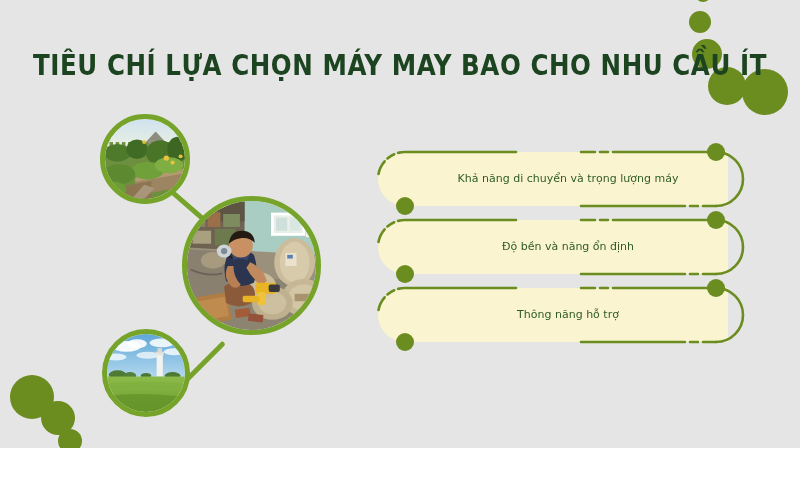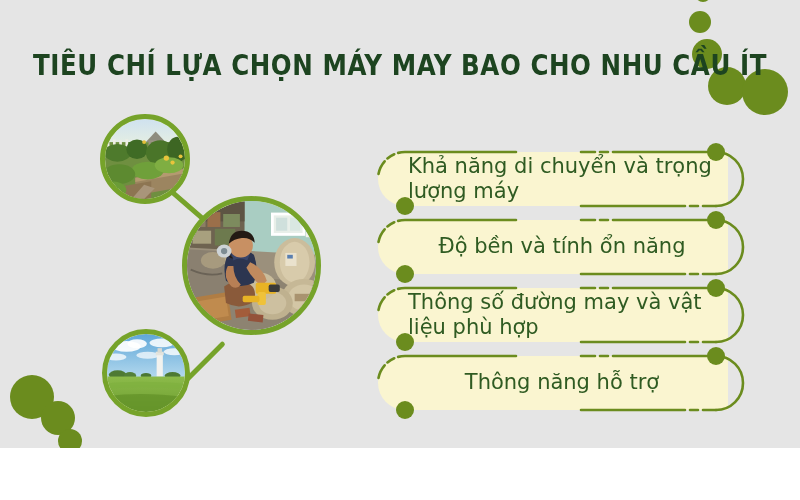--- a/index.html
+++ b/index.html
@@ -84,29 +84,29 @@
   .item-svg {
     position: absolute;
     left: 0;
     top: 0;
     width: 352px;
     height: 58px;
     overflow: visible;
   }
   .item-label {
     position: absolute;
-    left: 10px;
+    left: 16px;
     top: 0;
     width: 352px;
     height: 58px;
     display: flex;
     align-items: center;
     justify-content: center;
     font-family: "DejaVu Sans", sans-serif;
-    font-size: 21px;
+    font-size: 11px;
     color: #2f5b22;
     text-align: left;
     padding: 0 22px;
     box-sizing: border-box;
     line-height: 1.2;
   }
 </style>
 </head>
 <body>
 
@@ -318,35 +318,23 @@
     <div class="item-row">
       <svg class="item-svg" viewBox="0 0 352 58">
         <path d="M29 2 L352 2 L352 56 L29 56 A27 27 0 0 1 29 2 Z" fill="#faf5d0"></path>
         <path d="M140 2 L29 2 A27 27 0 0 0 29 56 L140 56" fill="none" stroke="#6b8c1e" stroke-width="2.6" stroke-linecap="round" stroke-dasharray="118 4 8 4 14 200"></path>
         <path d="M205 2 L340 2" fill="none" stroke="#6b8c1e" stroke-width="2.6" stroke-linecap="round" stroke-dasharray="14 5 8 5 120"></path>
         <path d="M205 56 L340 56" fill="none" stroke="#6b8c1e" stroke-width="2.6" stroke-linecap="round" stroke-dasharray="104 5 8 5 30"></path>
         <path d="M340 2 A26 26 0 0 1 340 56" fill="none" stroke="#6b8c1e" stroke-width="2.6" stroke-linecap="round"></path>
         <circle cx="29" cy="56" r="9" fill="#6b8c1e"></circle>
         <circle cx="340" cy="2" r="9" fill="#6b8c1e"></circle>
       </svg>
-      <div class="item-label">Độ bền và tính ổn năng</div>
-    </div>
-
-    <div class="item-row">
-      <svg class="item-svg" viewBox="0 0 352 58">
-        <path d="M29 2 L352 2 L352 56 L29 56 A27 27 0 0 1 29 2 Z" fill="#faf5d0"></path>
-        <path d="M140 2 L29 2 A27 27 0 0 0 29 56 L140 56" fill="none" stroke="#6b8c1e" stroke-width="2.6" stroke-linecap="round" stroke-dasharray="118 4 8 4 14 200"></path>
-        <path d="M205 2 L340 2" fill="none" stroke="#6b8c1e" stroke-width="2.6" stroke-linecap="round" stroke-dasharray="14 5 8 5 120"></path>
-        <path d="M205 56 L340 56" fill="none" stroke="#6b8c1e" stroke-width="2.6" stroke-linecap="round" stroke-dasharray="104 5 8 5 30"></path>
-        <path d="M340 2 A26 26 0 0 1 340 56" fill="none" stroke="#6b8c1e" stroke-width="2.6" stroke-linecap="round"></path>
-        <circle cx="29" cy="56" r="9" fill="#6b8c1e"></circle>
-        <circle cx="340" cy="2" r="9" fill="#6b8c1e"></circle>
-      </svg>
-      <div class="item-label">Thông số đường may và vật liệu phù hợp</div>
-    </div>
+      <div class="item-label">Độ bền và năng ổn định</div>
+    </div>
+
 
     <div class="item-row">
       <svg class="item-svg" viewBox="0 0 352 58">
         <path d="M29 2 L352 2 L352 56 L29 56 A27 27 0 0 1 29 2 Z" fill="#faf5d0"></path>
         <path d="M140 2 L29 2 A27 27 0 0 0 29 56 L140 56" fill="none" stroke="#6b8c1e" stroke-width="2.6" stroke-linecap="round" stroke-dasharray="118 4 8 4 14 200"></path>
         <path d="M205 2 L340 2" fill="none" stroke="#6b8c1e" stroke-width="2.6" stroke-linecap="round" stroke-dasharray="14 5 8 5 120"></path>
         <path d="M205 56 L340 56" fill="none" stroke="#6b8c1e" stroke-width="2.6" stroke-linecap="round" stroke-dasharray="104 5 8 5 30"></path>
         <path d="M340 2 A26 26 0 0 1 340 56" fill="none" stroke="#6b8c1e" stroke-width="2.6" stroke-linecap="round"></path>
         <circle cx="29" cy="56" r="9" fill="#6b8c1e"></circle>
         <circle cx="340" cy="2" r="9" fill="#6b8c1e"></circle>

